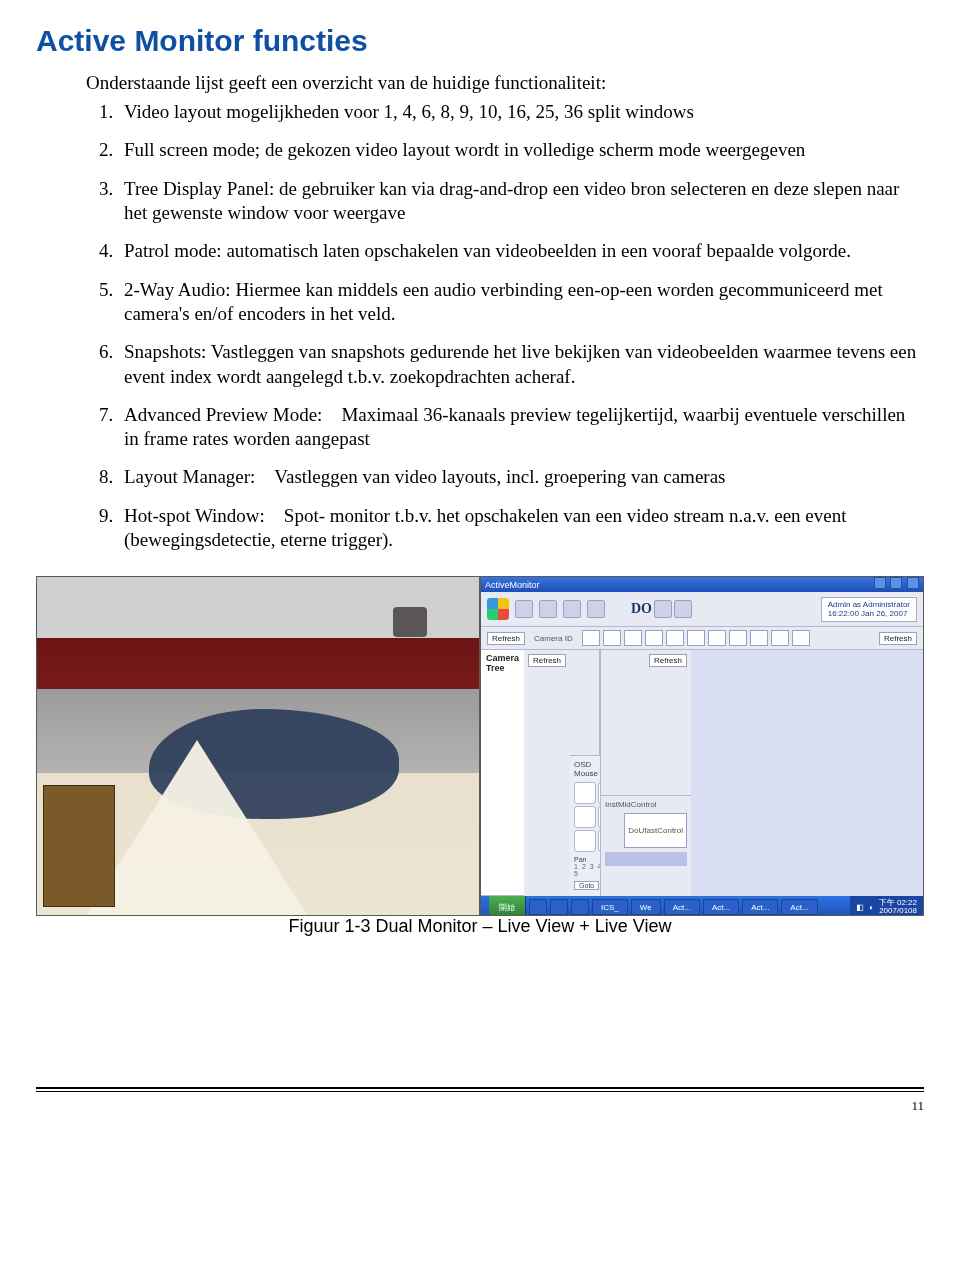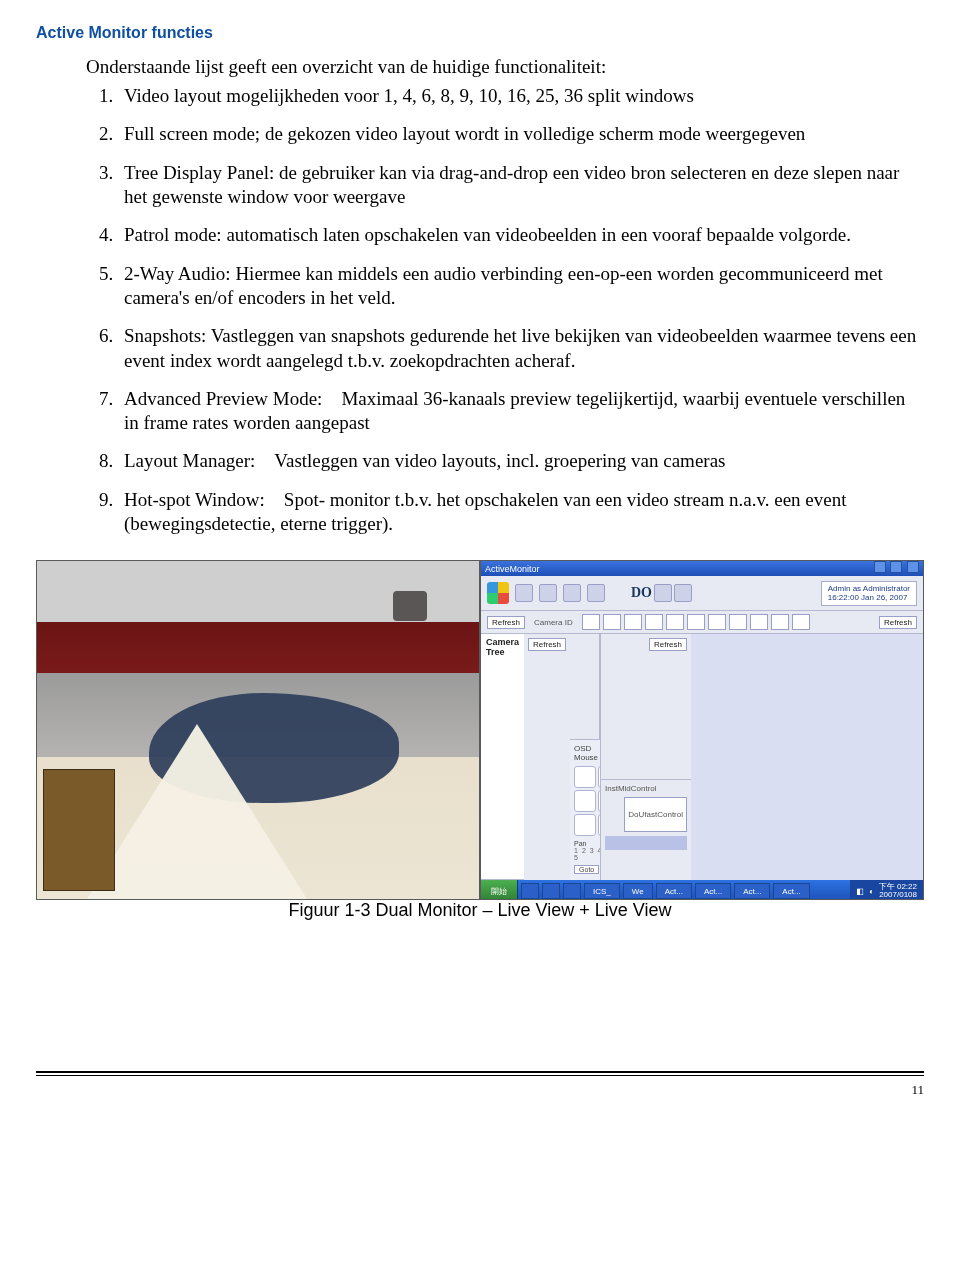--- a/index.html
+++ b/index.html
@@ -7,21 +7,21 @@
     padding: 24px 36px 24px 36px;
     width: 960px;
     box-sizing: border-box;
     font-family: "Times New Roman", Times, serif;
     color: #000;
     background: #fff;
   }
   h2.section-title {
     color: #0f50a2;
     font-family: Arial, Helvetica, sans-serif;
-    font-size: 16px;
+    font-size: 30px;
     font-weight: bold;
     margin: 0 0 14px 0;
   }
   p.intro {
     margin: 0 0 6px 50px;
     font-size: 19px;
   }
   ol.feature-list {
     margin: 0 0 24px 50px;
     padding-left: 32px;
@@ -150,21 +150,21 @@
     border:1px solid #6a6a6a;
   }
   .rs-main .videothumb .blob2{position:absolute;bottom:26px;right:24px;width:120px;height:55px;background:#2d3d5a;border-radius:50% 60% 55% 50% / 60% 50% 50% 45%;}
   .rs-rightcol{width:90px;border-left:1px solid #b5b9cf;background:#e8eaf3;display:flex;flex-direction:column;}
   .rs-rightcol .rr{font-size:8px;background:#fff;border:1px solid #9aa0c5;padding:1px 4px;margin:4px;align-self:flex-end;}
   .rs-rightcol .midctl{margin-top:auto;margin-bottom:26px;background:#e8eaf3;border-top:1px solid #b5b9cf;padding:4px 4px;font-size:8px;color:#555;}
   .rs-rightcol .midctl .pair{display:flex;justify-content:space-between;margin-top:4px;}
   .rs-rightcol .midctl .strip{height:14px;background:#b9c1e6;margin-top:4px;}
   .rs-taskbar{
     height:22px;background:linear-gradient(#2c72e1,#1d4fb7);
-    display:flex;align-items:center;gap:3px;padding:0 0 0 0;
+    display:flex;align-items:center;gap:3px;padding:0 0 0 8px;
     color:#fff;font-size:8px;
   }
   .rs-taskbar .start{background:linear-gradient(#4caf50,#2e7d32);height:100%;display:flex;align-items:center;padding:0 10px;border-right:1px solid #0d3a88;}
   .rs-taskbar .tbtn{background:#2a60c7;border:1px solid #1b4696;height:14px;padding:0 8px;display:flex;align-items:center;}
   .rs-taskbar .tray{margin-left:auto;background:#1846a1;height:100%;display:flex;align-items:center;padding:0 6px;gap:5px;}
   .rs-taskbar .tray .clock{line-height:1.05;text-align:right;}
   .caption{
     text-align:center;
     font-family: Arial, Helvetica, sans-serif;
     font-size:18px;

